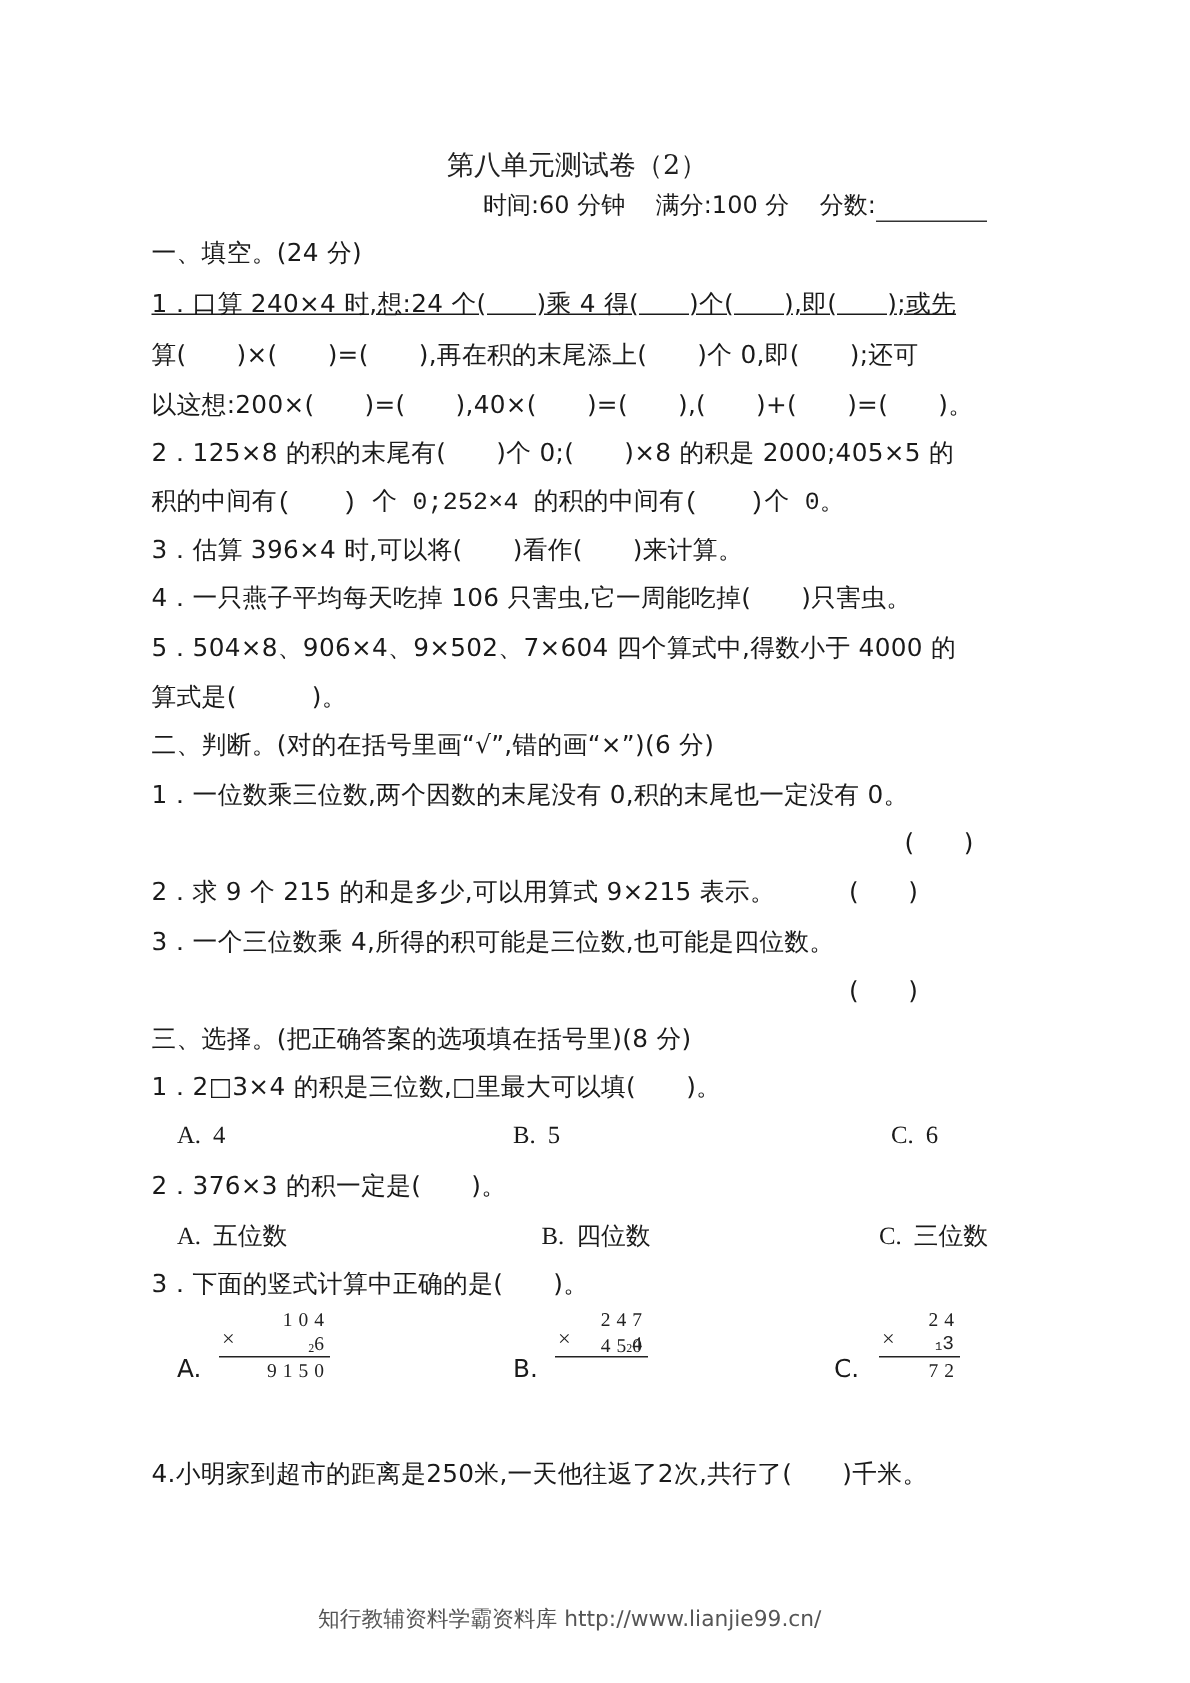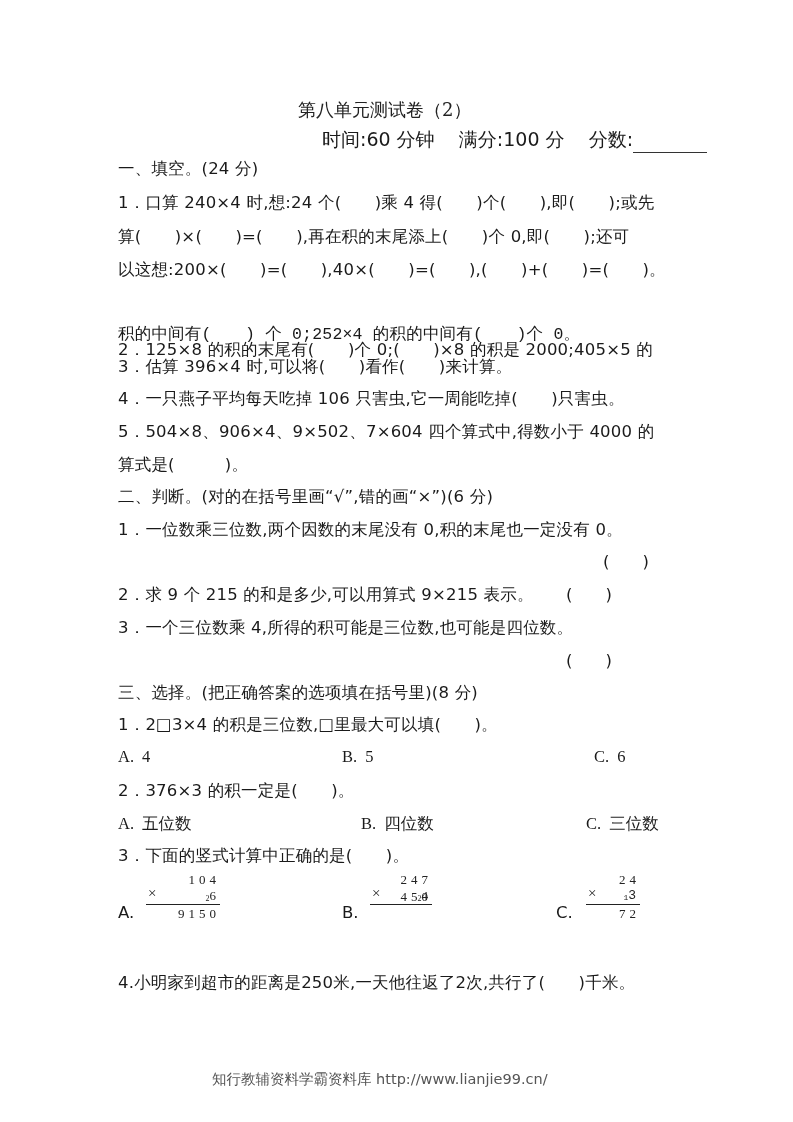--- a/index.html
+++ b/index.html
@@ -6,23 +6,23 @@
     body {
       width: 793px; height: 1122px; position: relative; overflow: hidden;
       font-family: "DejaVu Sans", "Liberation Sans", sans-serif;
       color: #1a1a1a;
     }
     .abs { position: absolute; white-space: nowrap; }
     .title {
       left: 298px; top: 98px; font-size: 18px;
       font-family: "DejaVu Serif", "Liberation Serif", serif; color: #222;
     }
-    .meta { left: 322px; top: 127px; font-size: 19px; }
+    .meta { left: 322px; top: 127px; font-size: 16px; }
     .meta .blank { display: inline-block; width: 74px; border-bottom: 1px solid #333; height: 16px; vertical-align: bottom; }
-    .line { left: 118px; font-size: 16.5px; letter-spacing: 0.2px; }
+    .line { left: 101px; font-size: 16.5px; letter-spacing: 0.2px; }
     .num { font-family: "Liberation Serif", "DejaVu Serif", serif; }
     .opt { font-size: 16.5px; }
     .optlabel { font-family: "Liberation Serif", "DejaVu Serif", serif; margin-right: 8px; }
     .bracket { font-size: 16.5px; }
     .vcalc { position: absolute; font-family: "Liberation Serif", "DejaVu Serif", serif; font-size: 13px; color: #222; }
     .vcalc .row { position: absolute; right: 0; white-space: nowrap; letter-spacing: 4px; }
     .vcalc .times { position: absolute; left: 2px; font-size: 15px; }
     .vcalc .rule { position: absolute; left: 0; right: 0; border-top: 1px solid #222; }
     .vcalc .carry { font-size: 8px; letter-spacing: 0; vertical-align: -1px; }
     .footer { left: 212px; top: 1070px; font-size: 14.5px; color: #555; }
@@ -33,24 +33,24 @@
 <div>
 
   <div class="abs title">第八单元测试卷（2）</div>
   <div class="abs meta">
     <span>时间:60 分钟</span>&nbsp;&nbsp;&nbsp;
     <span>满分:100 分</span>&nbsp;&nbsp;&nbsp;
     <span>分数:</span><span class="blank"></span>
   </div>
 
   <div class="abs line" style="top:158px;">一、填空。(24 分)</div>
-  <div class="abs line" style="top:192px;">1．口算 240×4 时,想:24 个(　　)乘 4 得(　　)个(　　),即(　　);或先</div>
+  <div class="abs line" style="top:192px;text-decoration:underline;">1．口算 240×4 时,想:24 个(　　)乘 4 得(　　)个(　　),即(　　);或先</div>
   <div class="abs line" style="top:226px;">算(　　)×(　　)=(　　),再在积的末尾添上(　　)个 0,即(　　);还可</div>
   <div class="abs line" style="top:259px;">以这想:200×(　　)=(　　),40×(　　)=(　　),(　　)+(　　)=(　　)。</div>
-  <div class="abs line" style="top:291px;margin-top:48px;">2．125×8 的积的末尾有(　　)个 0;(　　)×8 的积是 2000;405×5 的</div>
+  <div class="abs line" style="top:291px;">2．125×8 的积的末尾有(　　)个 0;(　　)×8 的积是 2000;405×5 的</div>
   <div class="abs line" style="top:323px;font-family:Liberation Mono, monospace;">积的中间有(　　) 个 0;252×4 的积的中间有(　　)个 0。</div>
   <div class="abs line" style="top:356px;">3．估算 396×4 时,可以将(　　)看作(　　)来计算。</div>
   <div class="abs line" style="top:388px;">4．一只燕子平均每天吃掉 106 只害虫,它一周能吃掉(　　)只害虫。</div>
   <div class="abs line" style="top:421px;">5．504×8、906×4、9×502、7×604 四个算式中,得数小于 4000 的</div>
   <div class="abs line" style="top:454px;">算式是(　　　)。</div>
 
   <div class="abs line" style="top:486px;">二、判断。(对的在括号里画“√”,错的画“×”)(6 分)</div>
   <div class="abs line" style="top:519px;">1．一位数乘三位数,两个因数的末尾没有 0,积的末尾也一定没有 0。</div>
   <div class="abs bracket" style="left:603px; top:551px;">(　　)</div>
   <div class="abs line" style="top:584px;">2．求 9 个 215 的和是多少,可以用算式 9×215 表示。</div>

